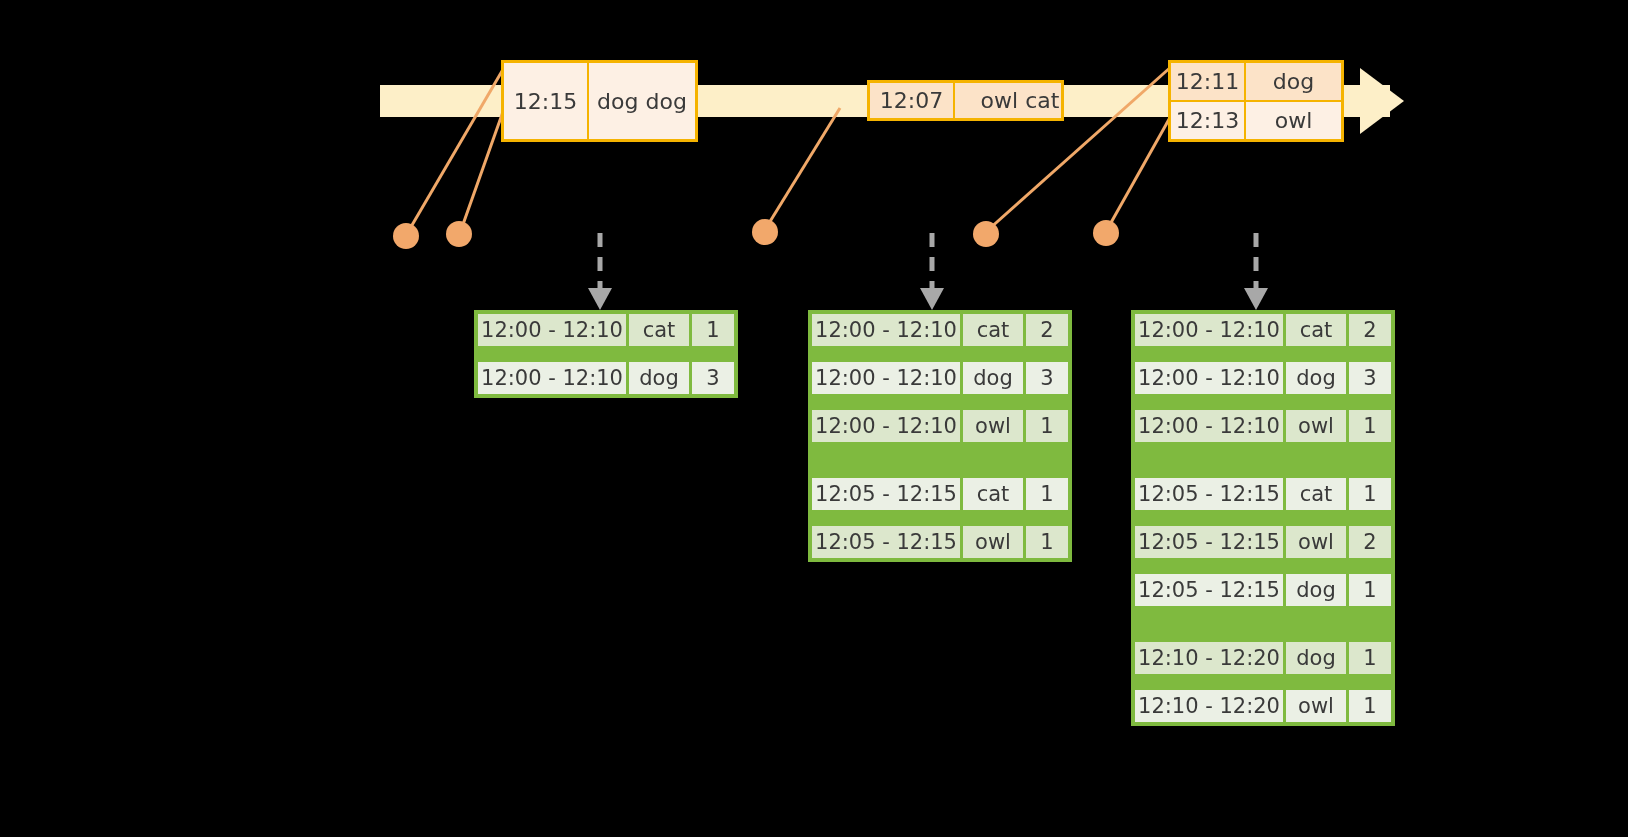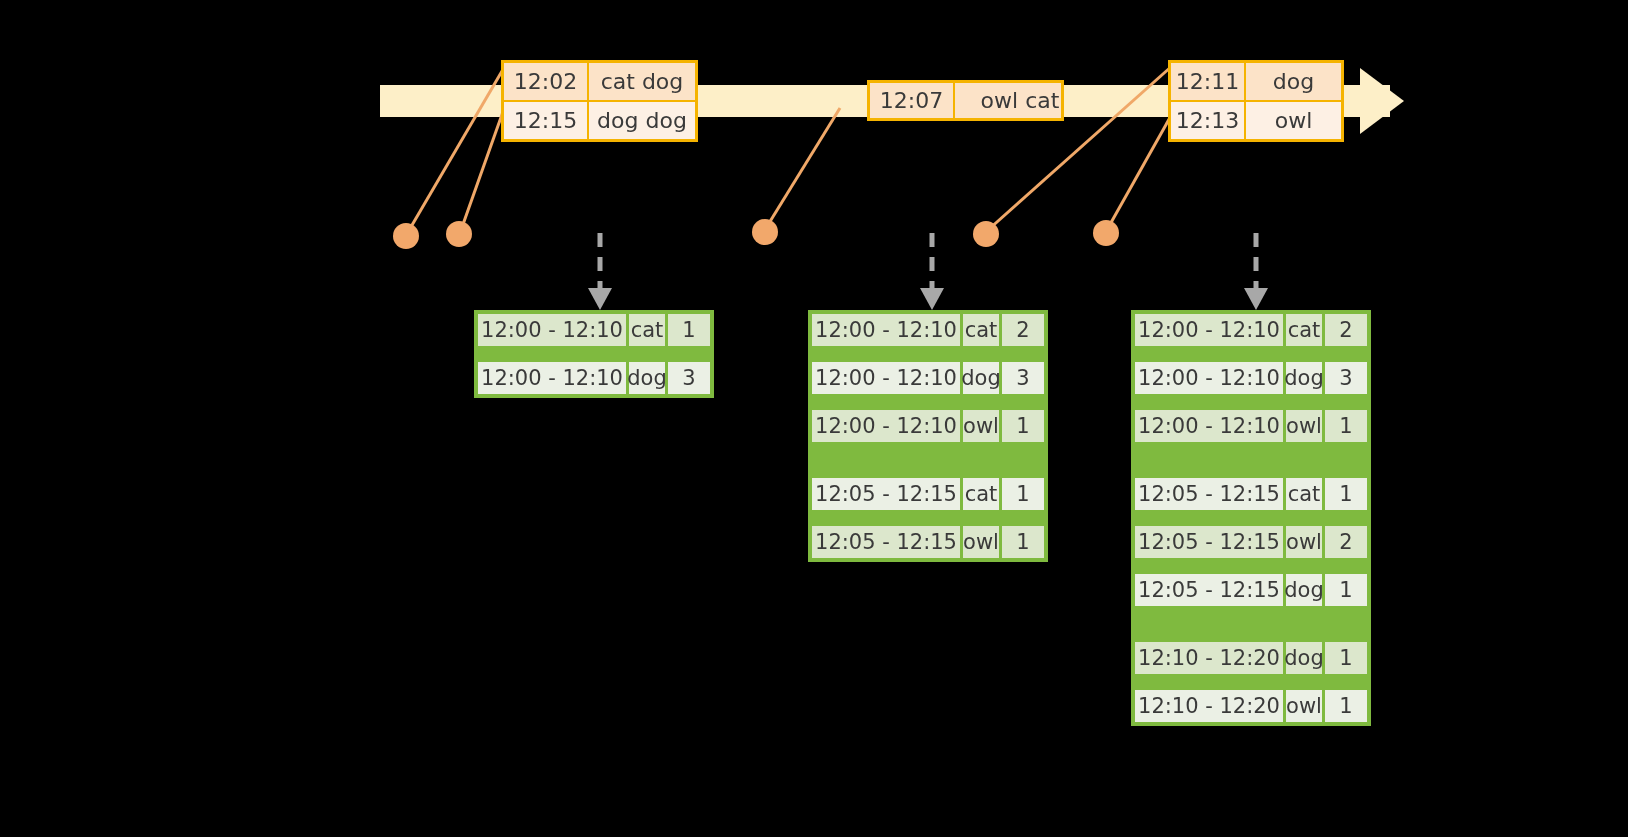--- a/index.html
+++ b/index.html
@@ -26,21 +26,21 @@
   .shade-b{background:#FDF0E4;}
 
   
   .res-table{position:absolute;border:4px solid #7FBA3F;box-sizing:border-box;
              background:#7FBA3F;display:flex;flex-direction:column;gap:16px;
              padding:0;}
   .res-row{display:flex;gap:3px;}
   .res-cell{display:flex;align-items:center;justify-content:center;
             font-size:21px;color:#3a3a3a;box-sizing:border-box;height:32px;}
   .c-win{width:148px;}
-  .c-key{width:36px;text-align:center;}
+  .c-key{width:60px;text-align:center;}
   .c-cnt{width:42px;}
   .rs-a{background:#DCE7CC;}
   .rs-b{background:#EBF0E5;}
   .grp-sep{height:4px;background:#7FBA3F;}
 </style>
 </head>
 <body>
 
 <div id="stage">
 
@@ -73,24 +73,20 @@
       <line x1="1256" y1="233" x2="1256" y2="288"></line>
     </g>
     <g fill="#A8A8A8">
       <polygon points="588,288 612,288 600,310"></polygon>
       <polygon points="920,288 944,288 932,310"></polygon>
       <polygon points="1244,288 1268,288 1256,310"></polygon>
     </g>
   </svg>
 
   <div class="evt-box" style="left:501px;top:60px;width:197px;height:82px;">
-    <div class="evt-row">
-      <div class="evt-time shade-a" style="width:85px;">12:02</div>
-      <div class="evt-words shade-a" style="flex:1;">cat dog</div>
-    </div>
     <div class="evt-row">
       <div class="evt-time shade-b" style="width:85px;">12:15</div>
       <div class="evt-words shade-b" style="flex:1;">dog dog</div>
     </div>
   </div>
 
   <div class="evt-box" style="left:835px;top:80px;width:197px;height:41px;margin-left:32px;">
     <div class="evt-row">
       <div class="evt-time shade-a" style="width:85px;">12:07</div>
       <div class="evt-words shade-a" style="flex:1;padding-left:24px;">owl cat</div>

